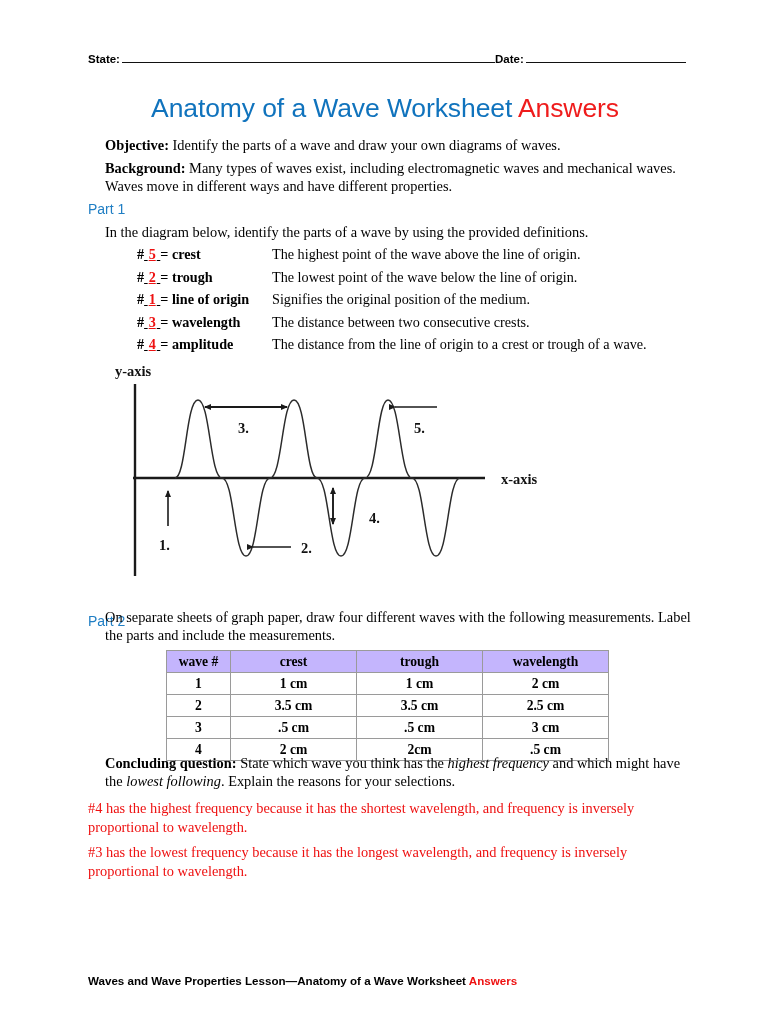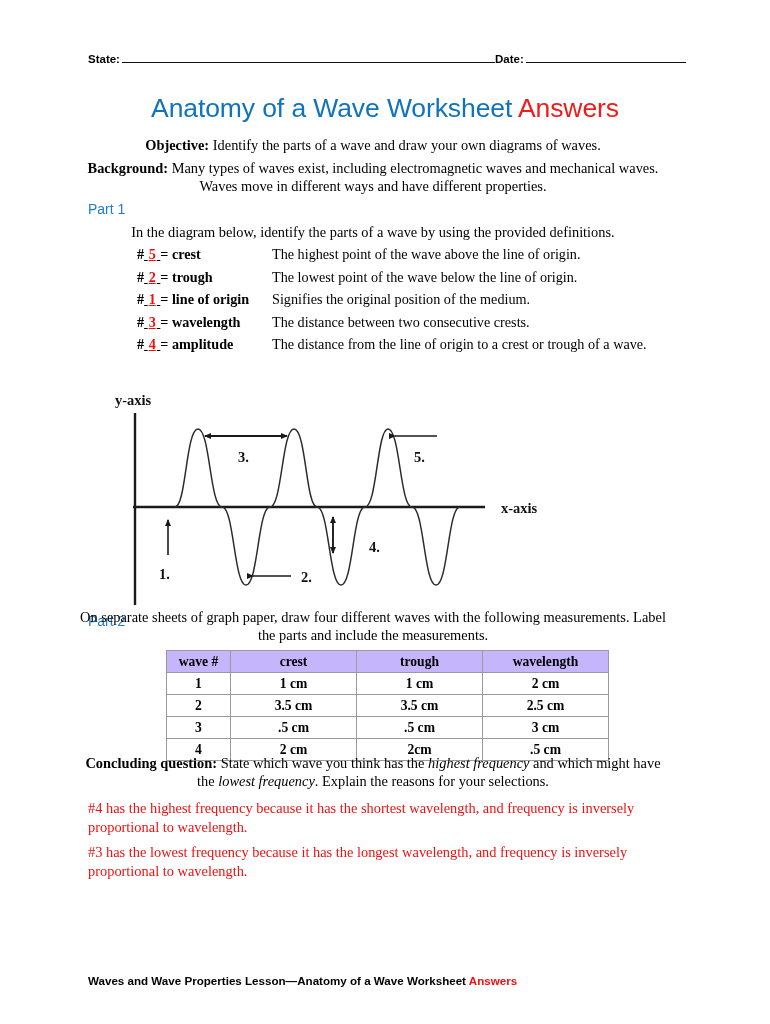--- a/index.html
+++ b/index.html
@@ -58,25 +58,25 @@
     font-weight: normal;
     letter-spacing: -0.1px;
     color: #1073bd;
     white-space: nowrap;
   }
   .title .ans { color: #ef1c1c; }
 
   
   .para {
     position: absolute;
-    left: 76px;
+    left: 105px;
     width: 594px;
     font-size: 14.4px;
     line-height: 17.5px;
-    text-align: center;
+    text-align: left;
   }
   .para b { font-weight: bold; }
   .para i { font-style: italic; }
 
   .p-objective { top: 137px; }
   .p-background { top: 160px; }
 
   .section-head {
     position: absolute;
     left: 88px;
@@ -123,21 +123,20 @@
     font-weight: normal;
   }
 
   
   .diagram {
     position: absolute;
     left: 105px;
     top: 358px;
     width: 480px;
     height: 222px;
-    margin-top: 29px;
   }
   .diagram svg { display: block; }
 
   
   .table-wrap {
     position: absolute;
     left: 166px;
     top: 650px;
   }
   table.measure {
@@ -325,21 +324,21 @@
           <td>4</td>
           <td>2 cm</td>
           <td>2cm</td>
           <td>.5 cm</td>
         </tr>
       </tbody>
     </table>
   </div>
 
   <div class="para p-concluding">
-    <b>Concluding question:</b><span> State which wave you think has the </span><i>highest frequency</i><span> and which might have the </span><i>lowest frequency</i><span>. Explain the reasons for your selections.</span>
+    <b>Concluding question:</b><span> State which wave you think has the </span><i>highest frequency</i><span> and which might have the </span><i>lowest following</i><span>. Explain the reasons for your selections.</span>
   </div>
 
   <div class="answer ans1">#4 has the highest frequency because it has the shortest wavelength, and frequency is inversely proportional to wavelength.</div>
   <div class="answer ans2">#3 has the lowest frequency because it has the longest wavelength, and frequency is inversely proportional to wavelength.</div>
 
   <div class="footer">
     <span>Waves and Wave Properties Lesson—Anatomy of a Wave Worksheet </span><span class="ans">Answers</span>
   </div>
 
 </div>

